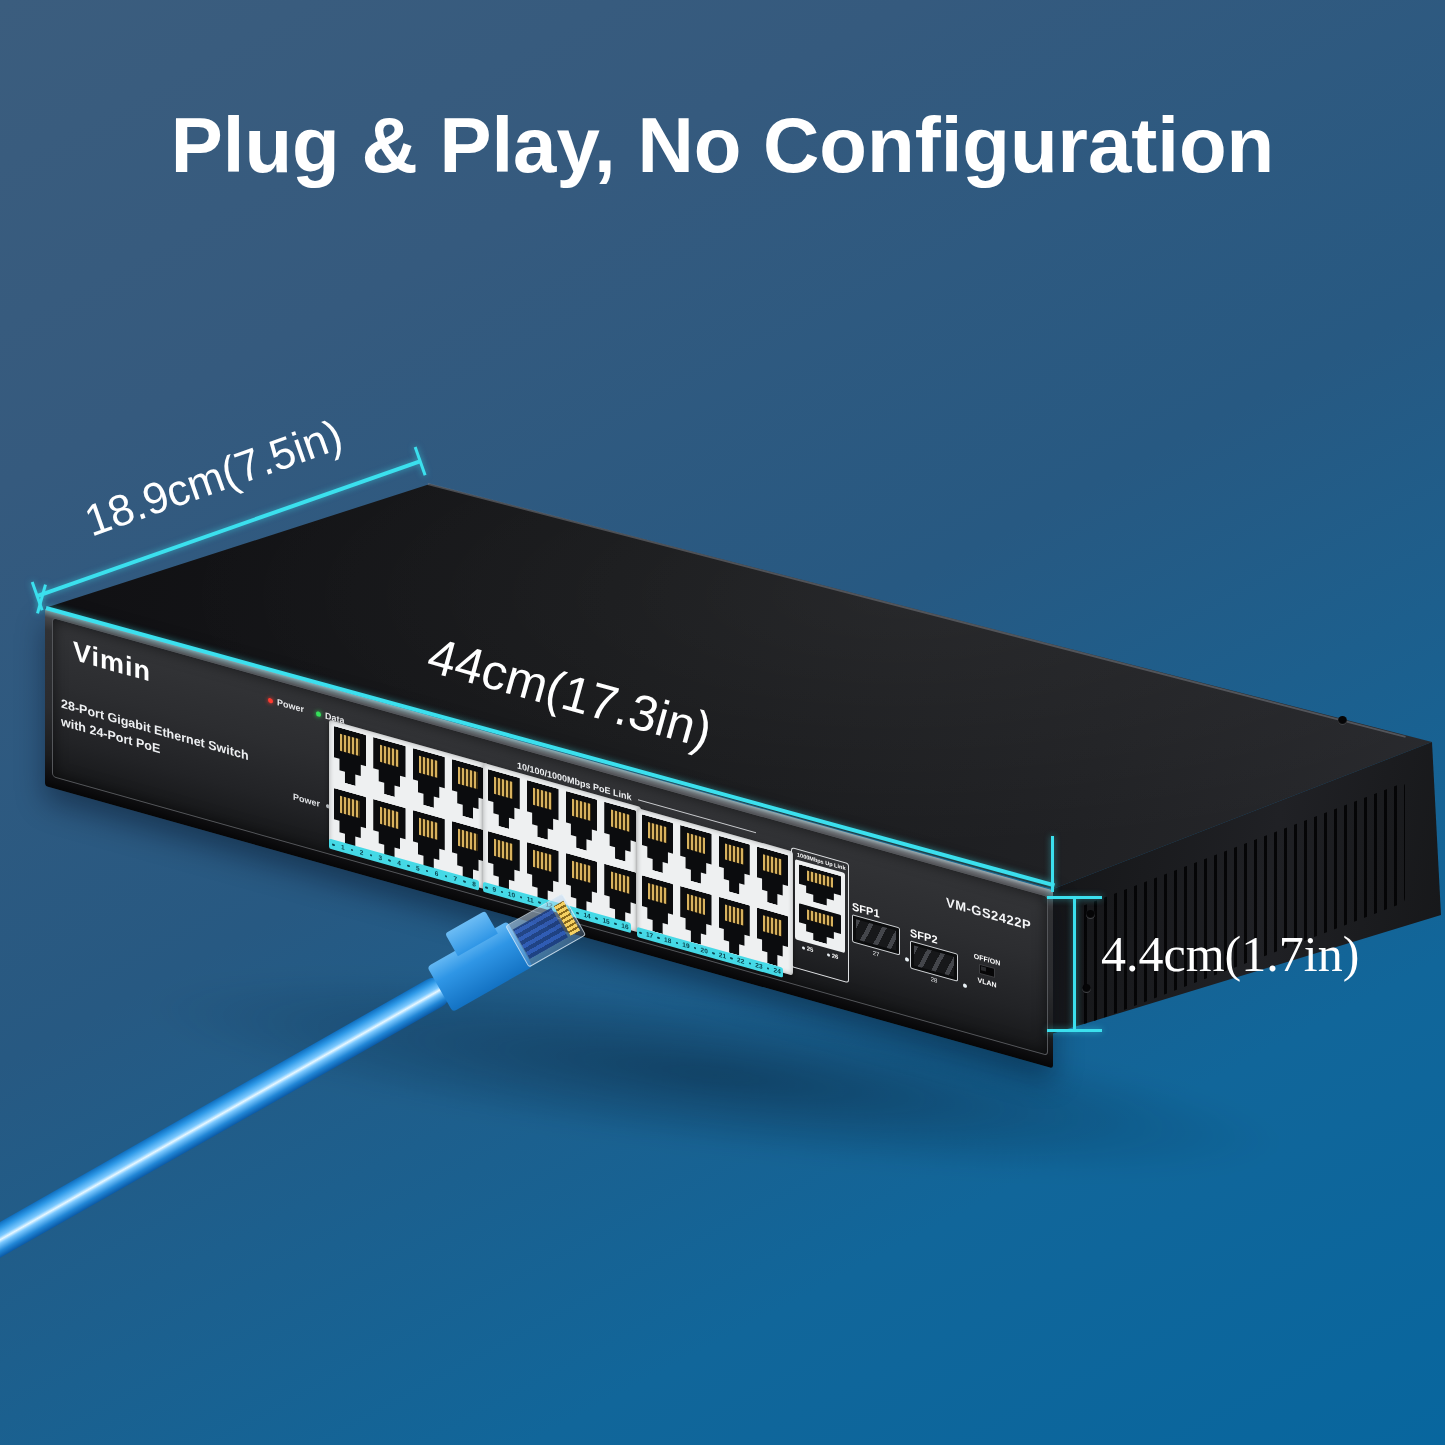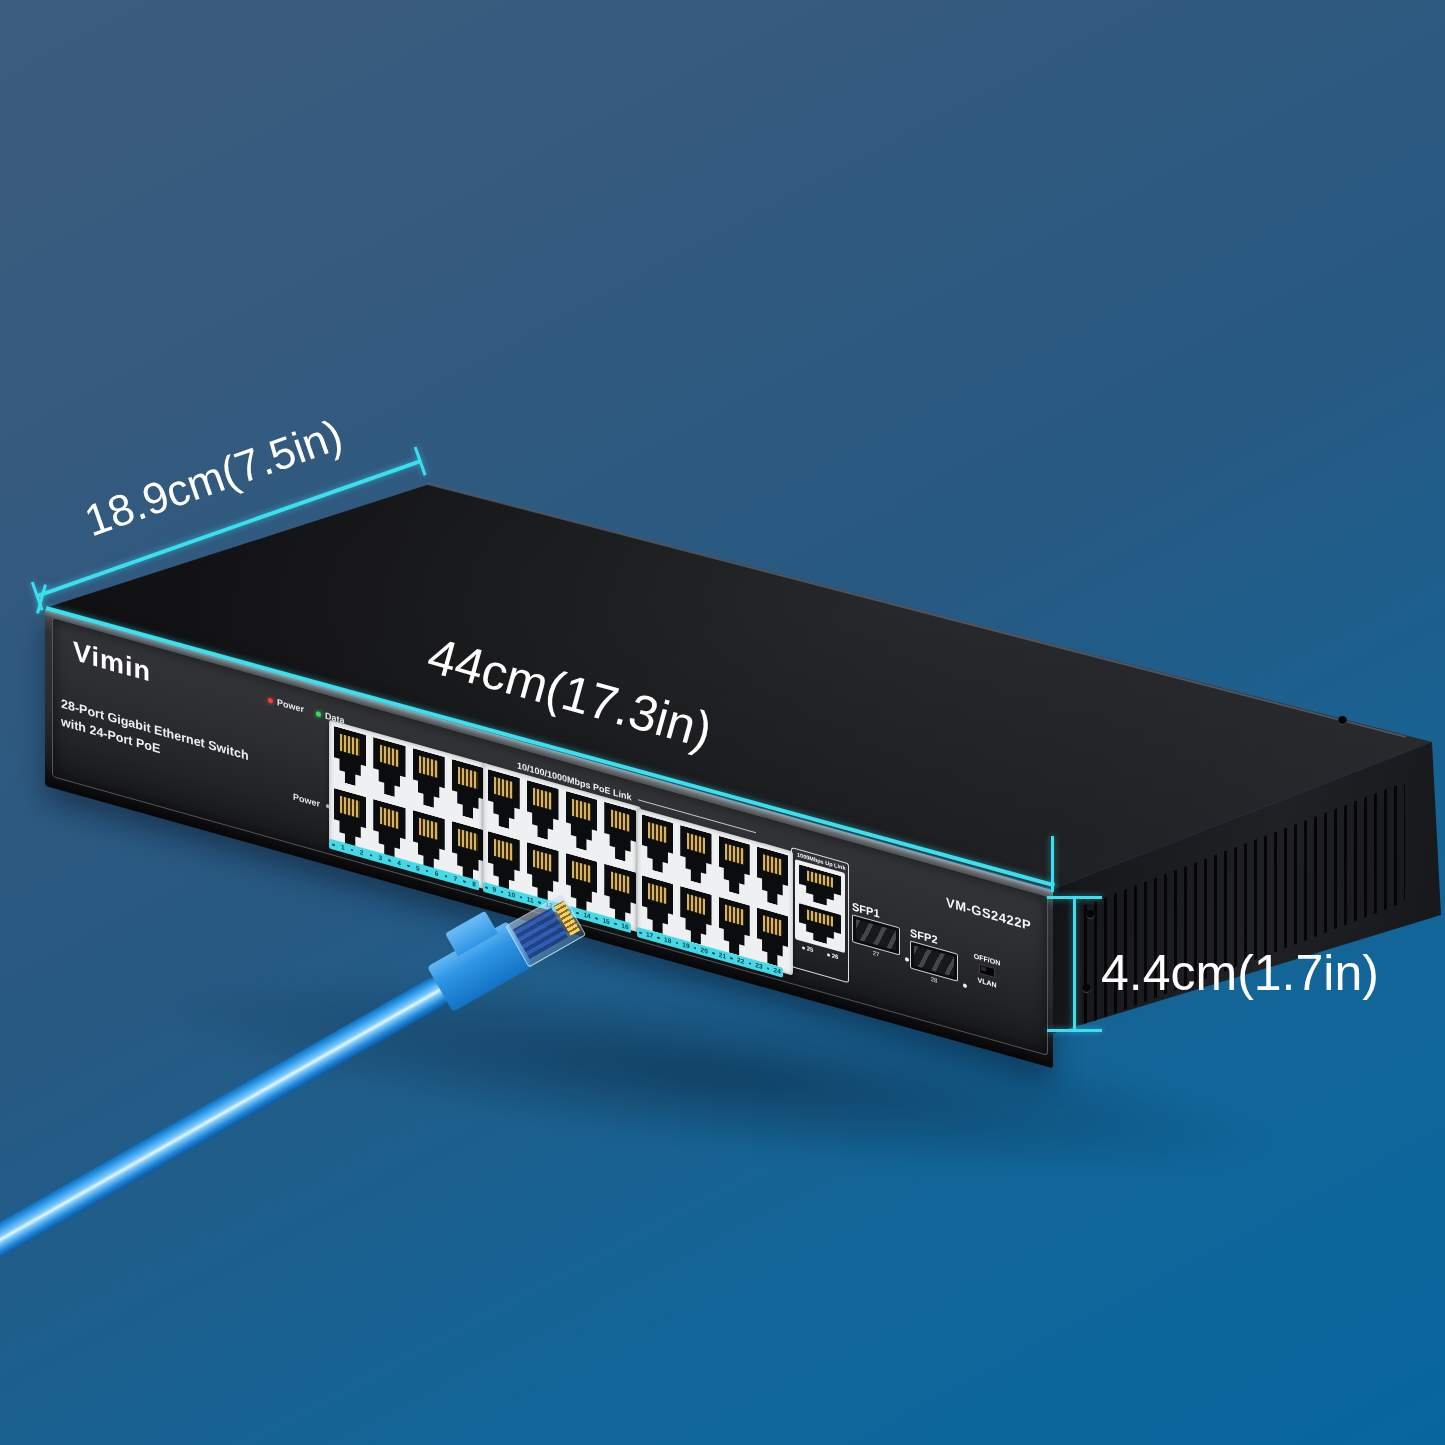--- a/index.html
+++ b/index.html
@@ -107,21 +107,21 @@
     transform:rotate(15.38deg);transform-origin:0 50%;}
   .dim44-ltick{position:absolute;left:40px;top:584px;width:3px;height:30px;transform:rotate(15.4deg);}
   .dim44-rtick{position:absolute;left:1051px;top:836px;width:3px;height:56px;}
   .dim44-text{position:absolute;left:335px;top:664px;width:470px;text-align:center;
     font-size:50px;color:#fff;transform:rotate(15.5deg);white-space:nowrap;}
 
   .dimh{position:absolute;left:1073px;top:897px;}
   .dimh .vline{position:absolute;left:0;top:0;width:3px;height:134px;}
   .dimh .capt{position:absolute;left:-26px;top:-1px;width:55px;height:3px;}
   .dimh .capb{position:absolute;left:-26px;top:132px;width:55px;height:3px;}
-  .dimh .t{position:absolute;left:28px;top:47px;width:330px;font-size:50px;color:#fff;white-space:nowrap;}
+  .dimh .t{position:absolute;left:28px;top:28px;width:330px;font-size:50px;color:#fff;white-space:nowrap;font-family:Liberation Serif, serif;}
 
   
   .cable{position:absolute;left:-40px;top:1262px;transform:rotate(-29.6deg);transform-origin:0 0;}
   .cable-body{position:absolute;left:-180px;top:-15px;width:740px;height:31px;border-radius:15px;
     background:linear-gradient(180deg,#0f6fc0 0%,#2f9ae8 18%,#7cc9ff 40%,#e9f8ff 50%,#7cc9ff 60%,#2186d6 82%,#0a5aa8 100%);}
   .boot{position:absolute;left:552px;top:-26px;width:92px;height:52px;border-radius:4px;
     background:linear-gradient(180deg,#63b7f3 0%,#2f96e6 35%,#1372c3 100%);}
   .boot-tab{position:absolute;left:584px;top:-46px;width:46px;height:26px;border-radius:3px 3px 0 0;
     background:linear-gradient(180deg,#6cbcf4,#2f96e6);}
   .head{position:absolute;left:640px;top:-23px;width:64px;height:46px;border-radius:3px;
@@ -130,20 +130,21 @@
   .head-wires{position:absolute;left:4px;top:6px;bottom:6px;right:16px;opacity:.85;
     background:repeating-linear-gradient(0deg,#17397f 0 4px,#2a57b8 4px 8px);}
   .head-tip{position:absolute;right:2px;top:6px;bottom:6px;width:11px;
     background:repeating-linear-gradient(0deg,#f5d061 0 3px,#8a6a1c 3px 5px);}
 </style>
 </head>
 <body>
 
 <div class="scene">
 
+  <div class="title">Plug &amp; Play, No Configuration</div>
 
   <div class="shadow"></div>
 
   <div class="topface">
     <div class="sheen"></div>
   </div>
   <div class="rim-back"></div>
 
   <div class="sideface">
     <div class="vents"></div>

